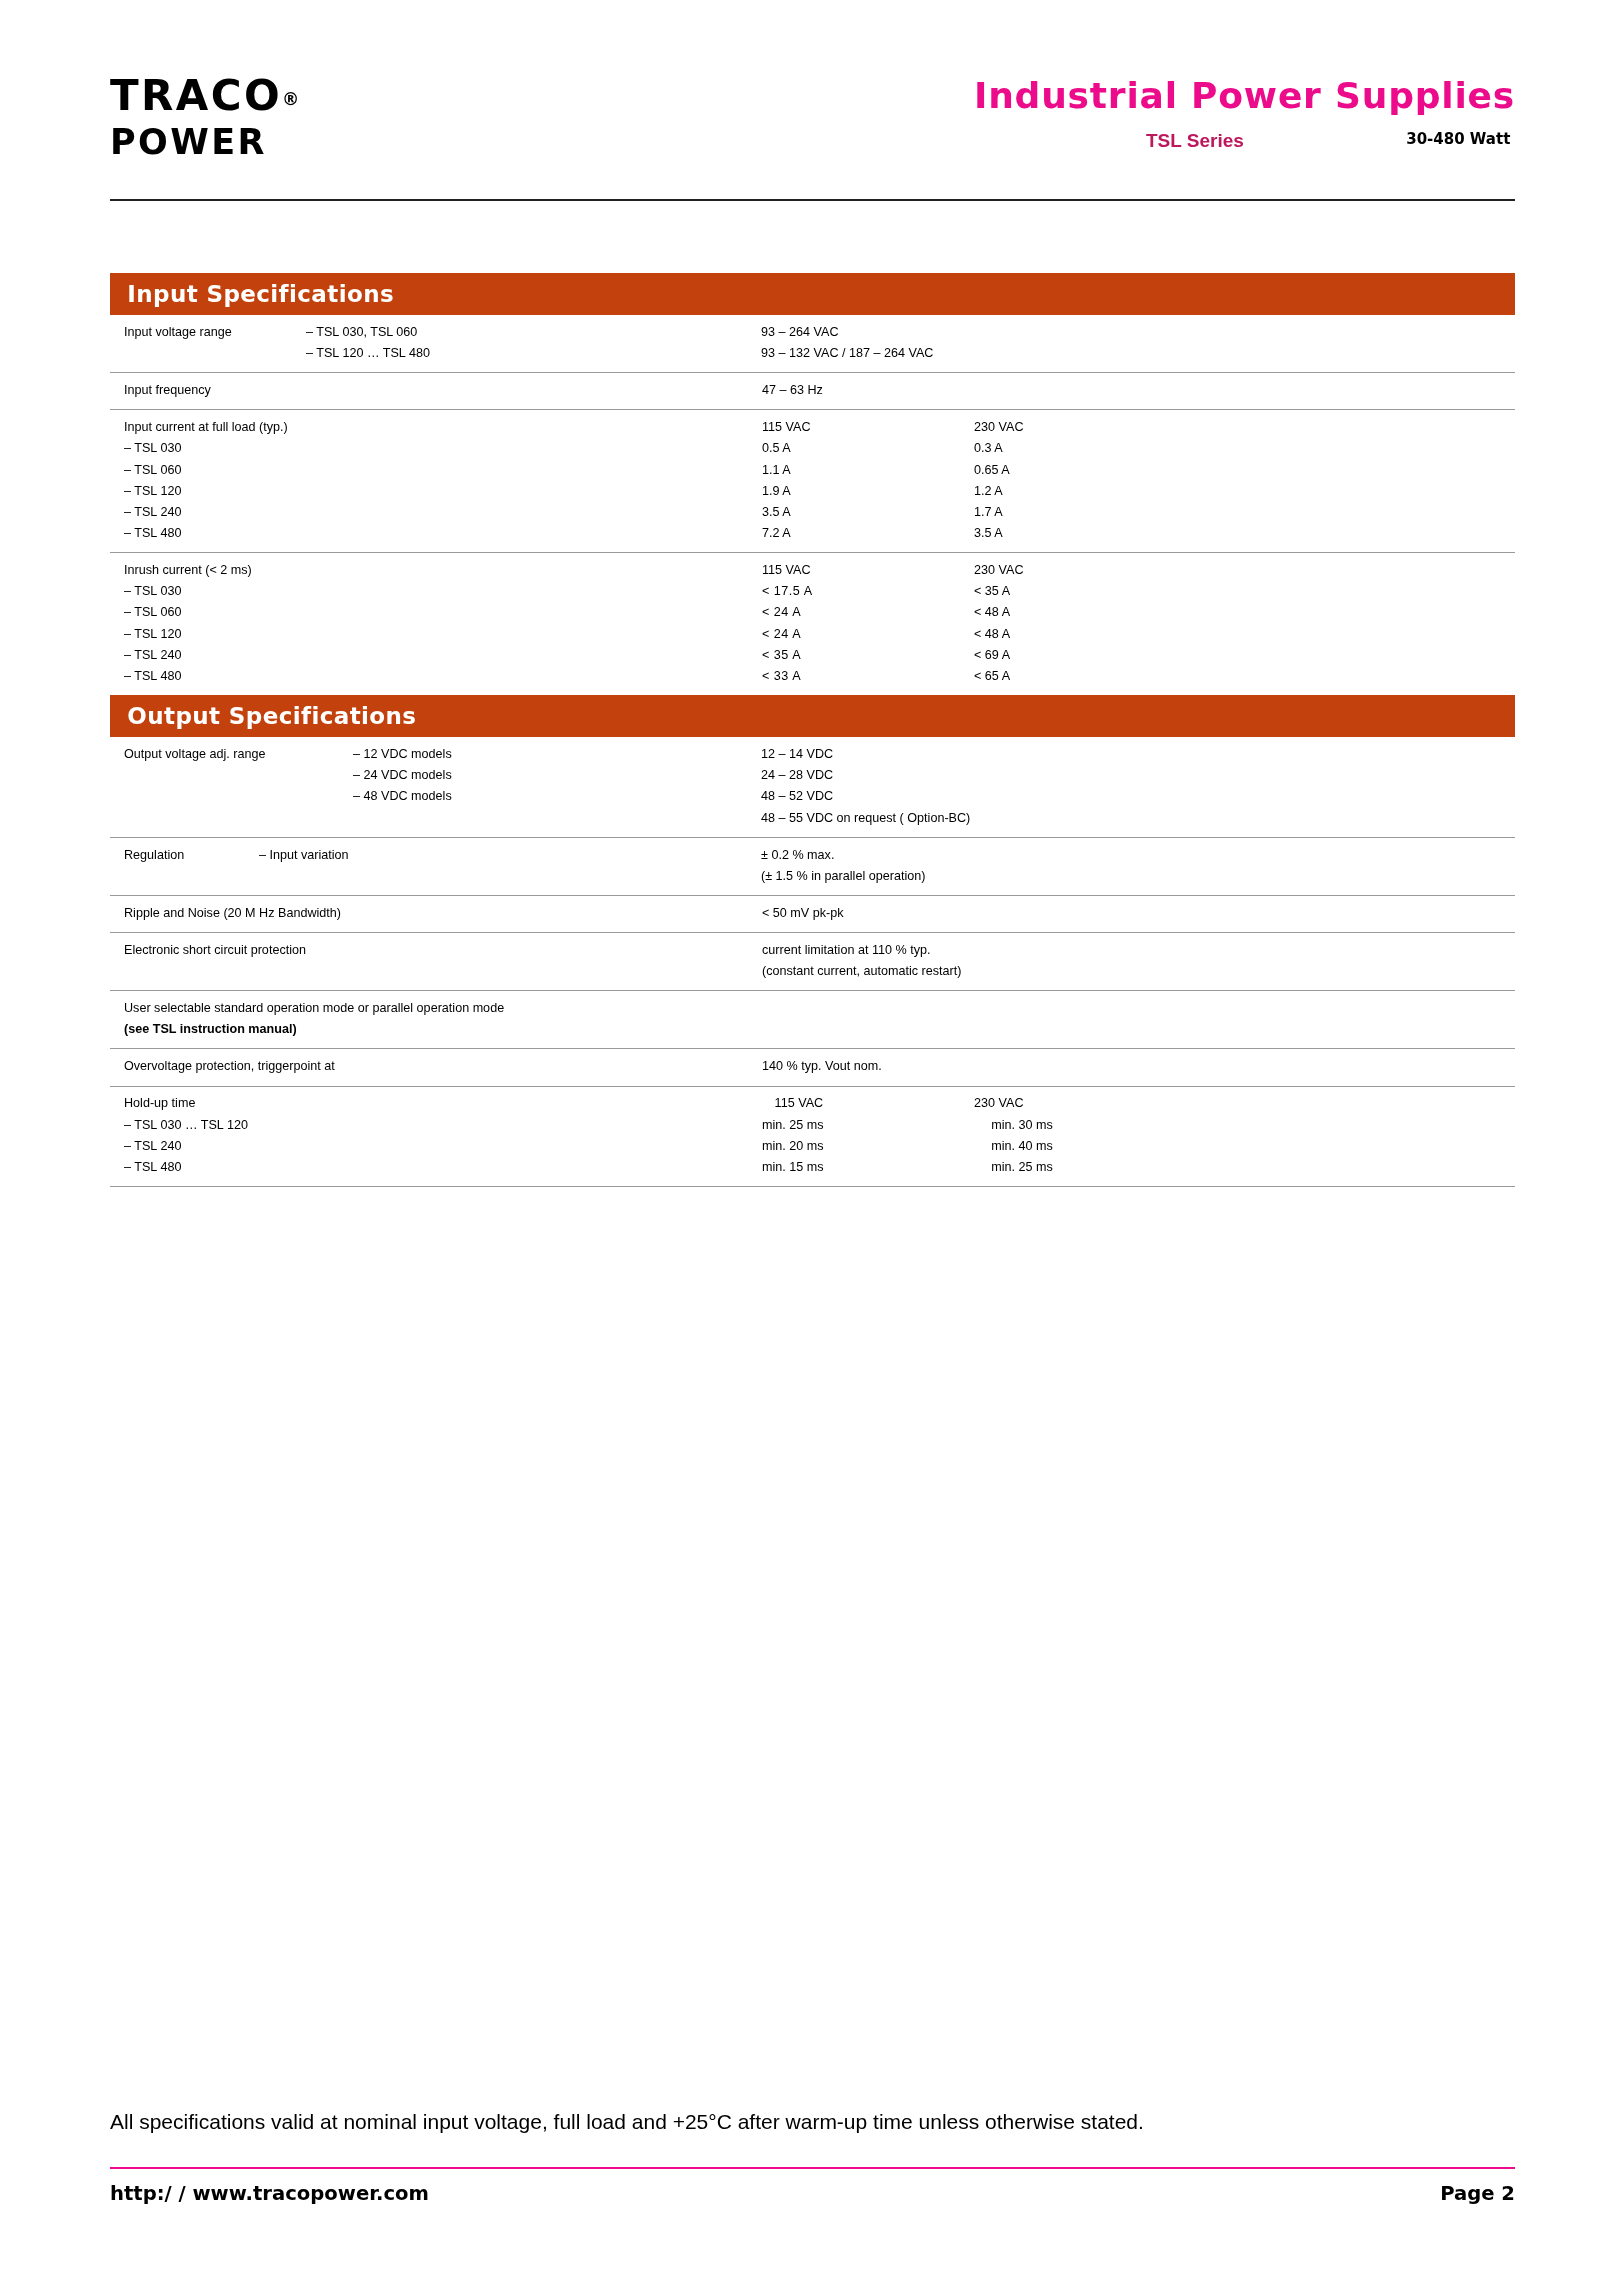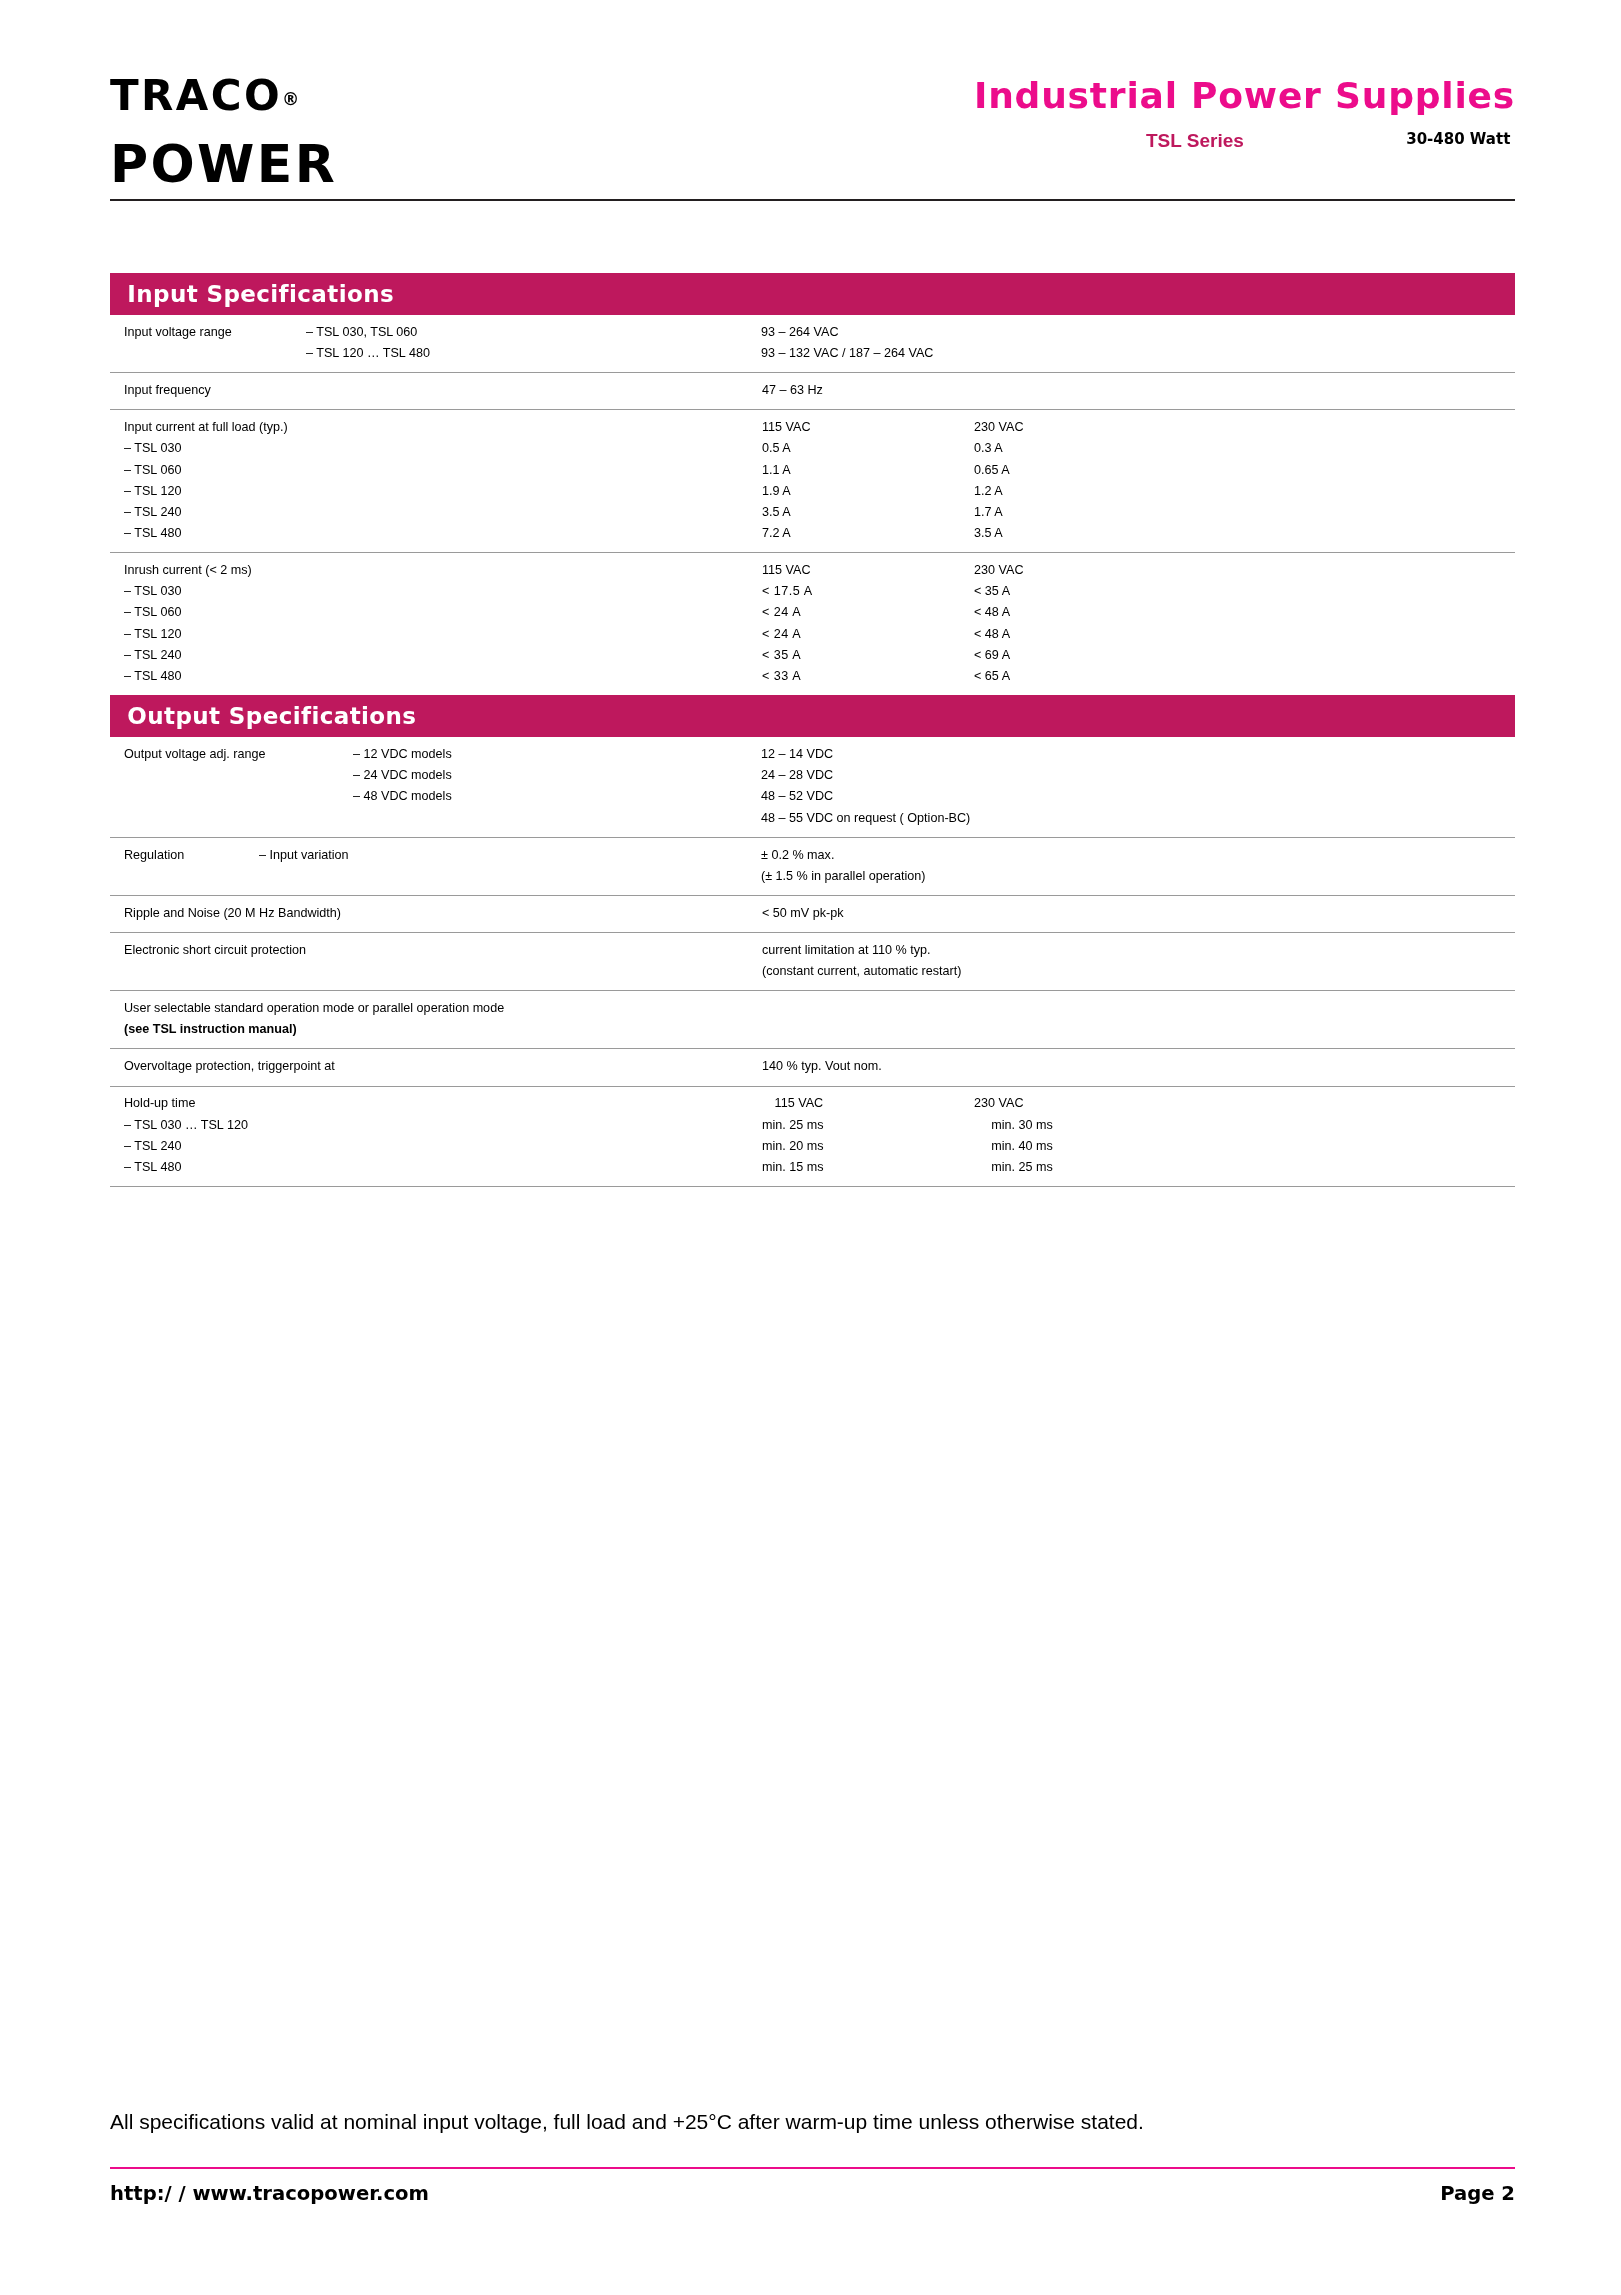--- a/index.html
+++ b/index.html
@@ -39,24 +39,24 @@
     letter-spacing: 0.8px;
     line-height: 1.0;
   }
   .logo .line1 {
     font-size: 42px;
     letter-spacing: 2.4px;
     position: relative;
     display: inline-block;
   }
   .logo .line2 {
-    font-size: 52px;
+    font-size: 35px;
     letter-spacing: 2.4px;
     display: block;
-    margin-top: 21px;
+    margin-top: 8px;
   }
   .logo .reg {
     font-size: 17.3px;
     vertical-align: super;
     letter-spacing: 0;
   }
   .title-block {
     position: absolute;
     right: 0;
     top: 0;
@@ -104,21 +104,21 @@
   }
 
   
   .content {
     position: absolute;
     left: 110px;
     top: 273px;
     width: 1405px;
   }
   .section-bar {
-    background: #be185d;
+    background: #c2410c;
     color: #ffffff;
     font-family: "DejaVu Sans", sans-serif;
     font-weight: bold;
     font-size: 23px;
     letter-spacing: 0.4px;
     padding: 7.9px 0 8.6px 17.3px;
     box-sizing: border-box;
     height: 42px;
   }
   .grp {

